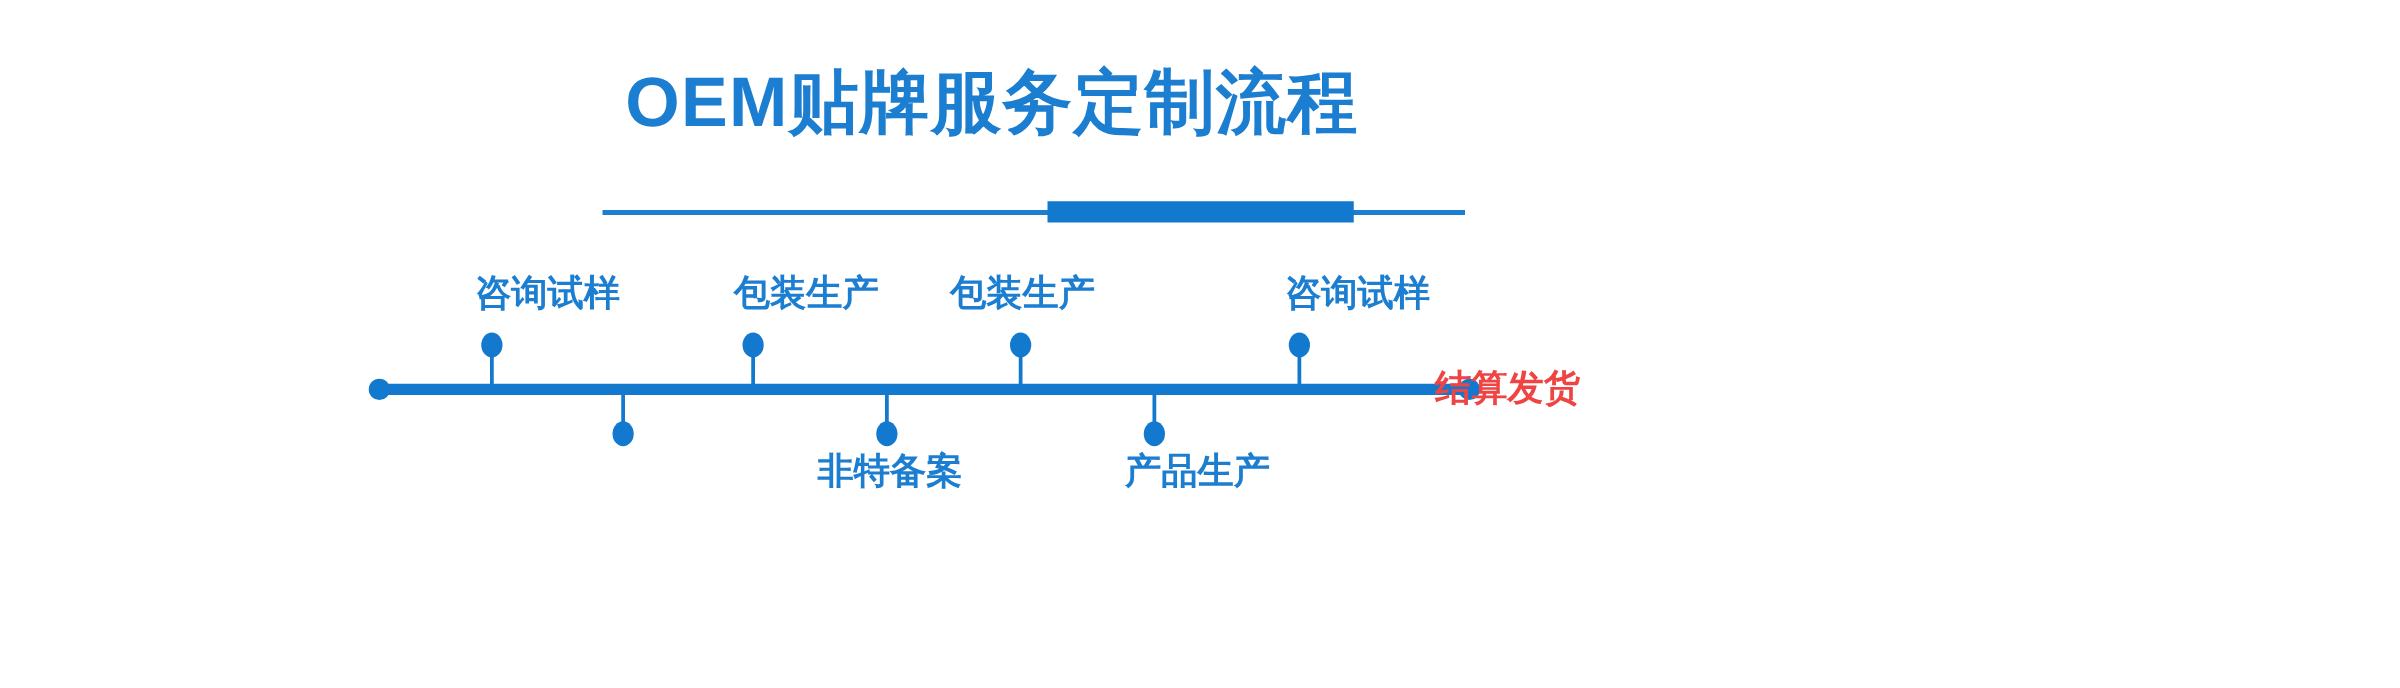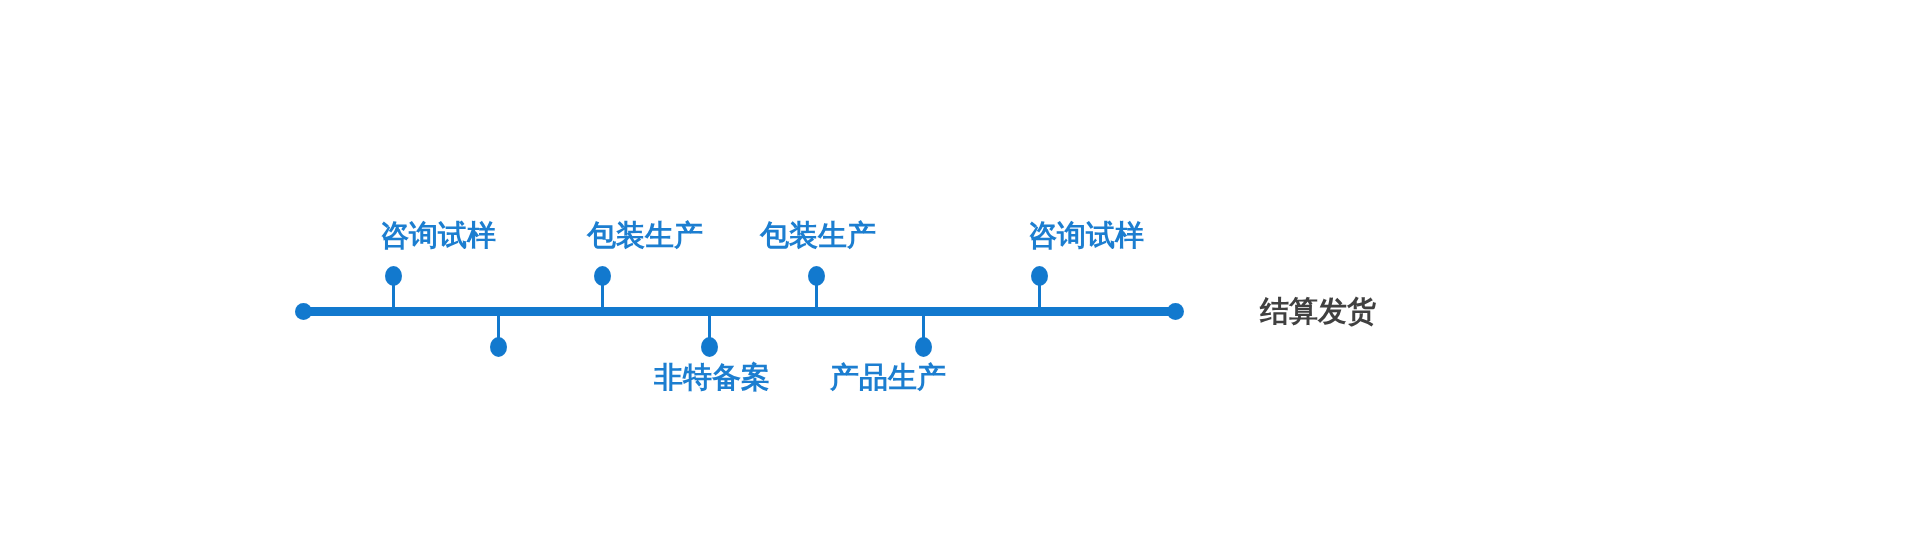--- a/index.html
+++ b/index.html
@@ -129,35 +129,40 @@
     transform: translateX(-50%);
     line-height: 34px;
     font-family: "Liberation Sans", "DejaVu Sans", sans-serif;
   }
   .node-label.up   { top: 28px; margin-left: 45px; }
   .node-label.down { top: 170px; }
 
   
   #end-label {
     position: absolute;
-    left: 1260px;
+    left: 1148px;
     top: 104px;
     font-size: 29px;
     font-weight: 700;
-    color: #404040;
+    color: #ef4444;
     white-space: nowrap;
     line-height: 34px;
     font-family: "Liberation Sans", "DejaVu Sans", sans-serif;
   }
 </style>
 </head>
 <body>
 
 <div id="canvas">
 
+  <div id="title-block">
+    <div id="page-title">OEM贴牌服务定制流程</div>
+    <div id="title-rule"></div>
+    <div id="title-rule-accent"></div>
+  </div>
 
   <div id="timeline">
 
     <div id="timeline-axis"></div>
     <div class="axis-cap" id="axis-cap-start"></div>
     <div class="axis-cap" id="axis-cap-end"></div>
 
     <div class="node up" style="left:393px">
       <div class="stem"></div>
       <div class="dot"></div>
@@ -184,21 +189,21 @@
     <div class="node up" style="left:816px">
       <div class="stem"></div>
       <div class="dot"></div>
     </div>
     <div class="node-label up" style="left:773px">包装生产</div>
 
     <div class="node down" style="left:923px">
       <div class="stem"></div>
       <div class="dot"></div>
     </div>
-    <div class="node-label down" style="left:888px">产品生产</div>
+    <div class="node-label down" style="left:958px">产品生产</div>
 
     <div class="node up" style="left:1039px">
       <div class="stem"></div>
       <div class="dot"></div>
     </div>
     <div class="node-label up" style="left:1041px">咨询试样</div>
 
     <div id="end-label">结算发货</div>
 
   </div>

